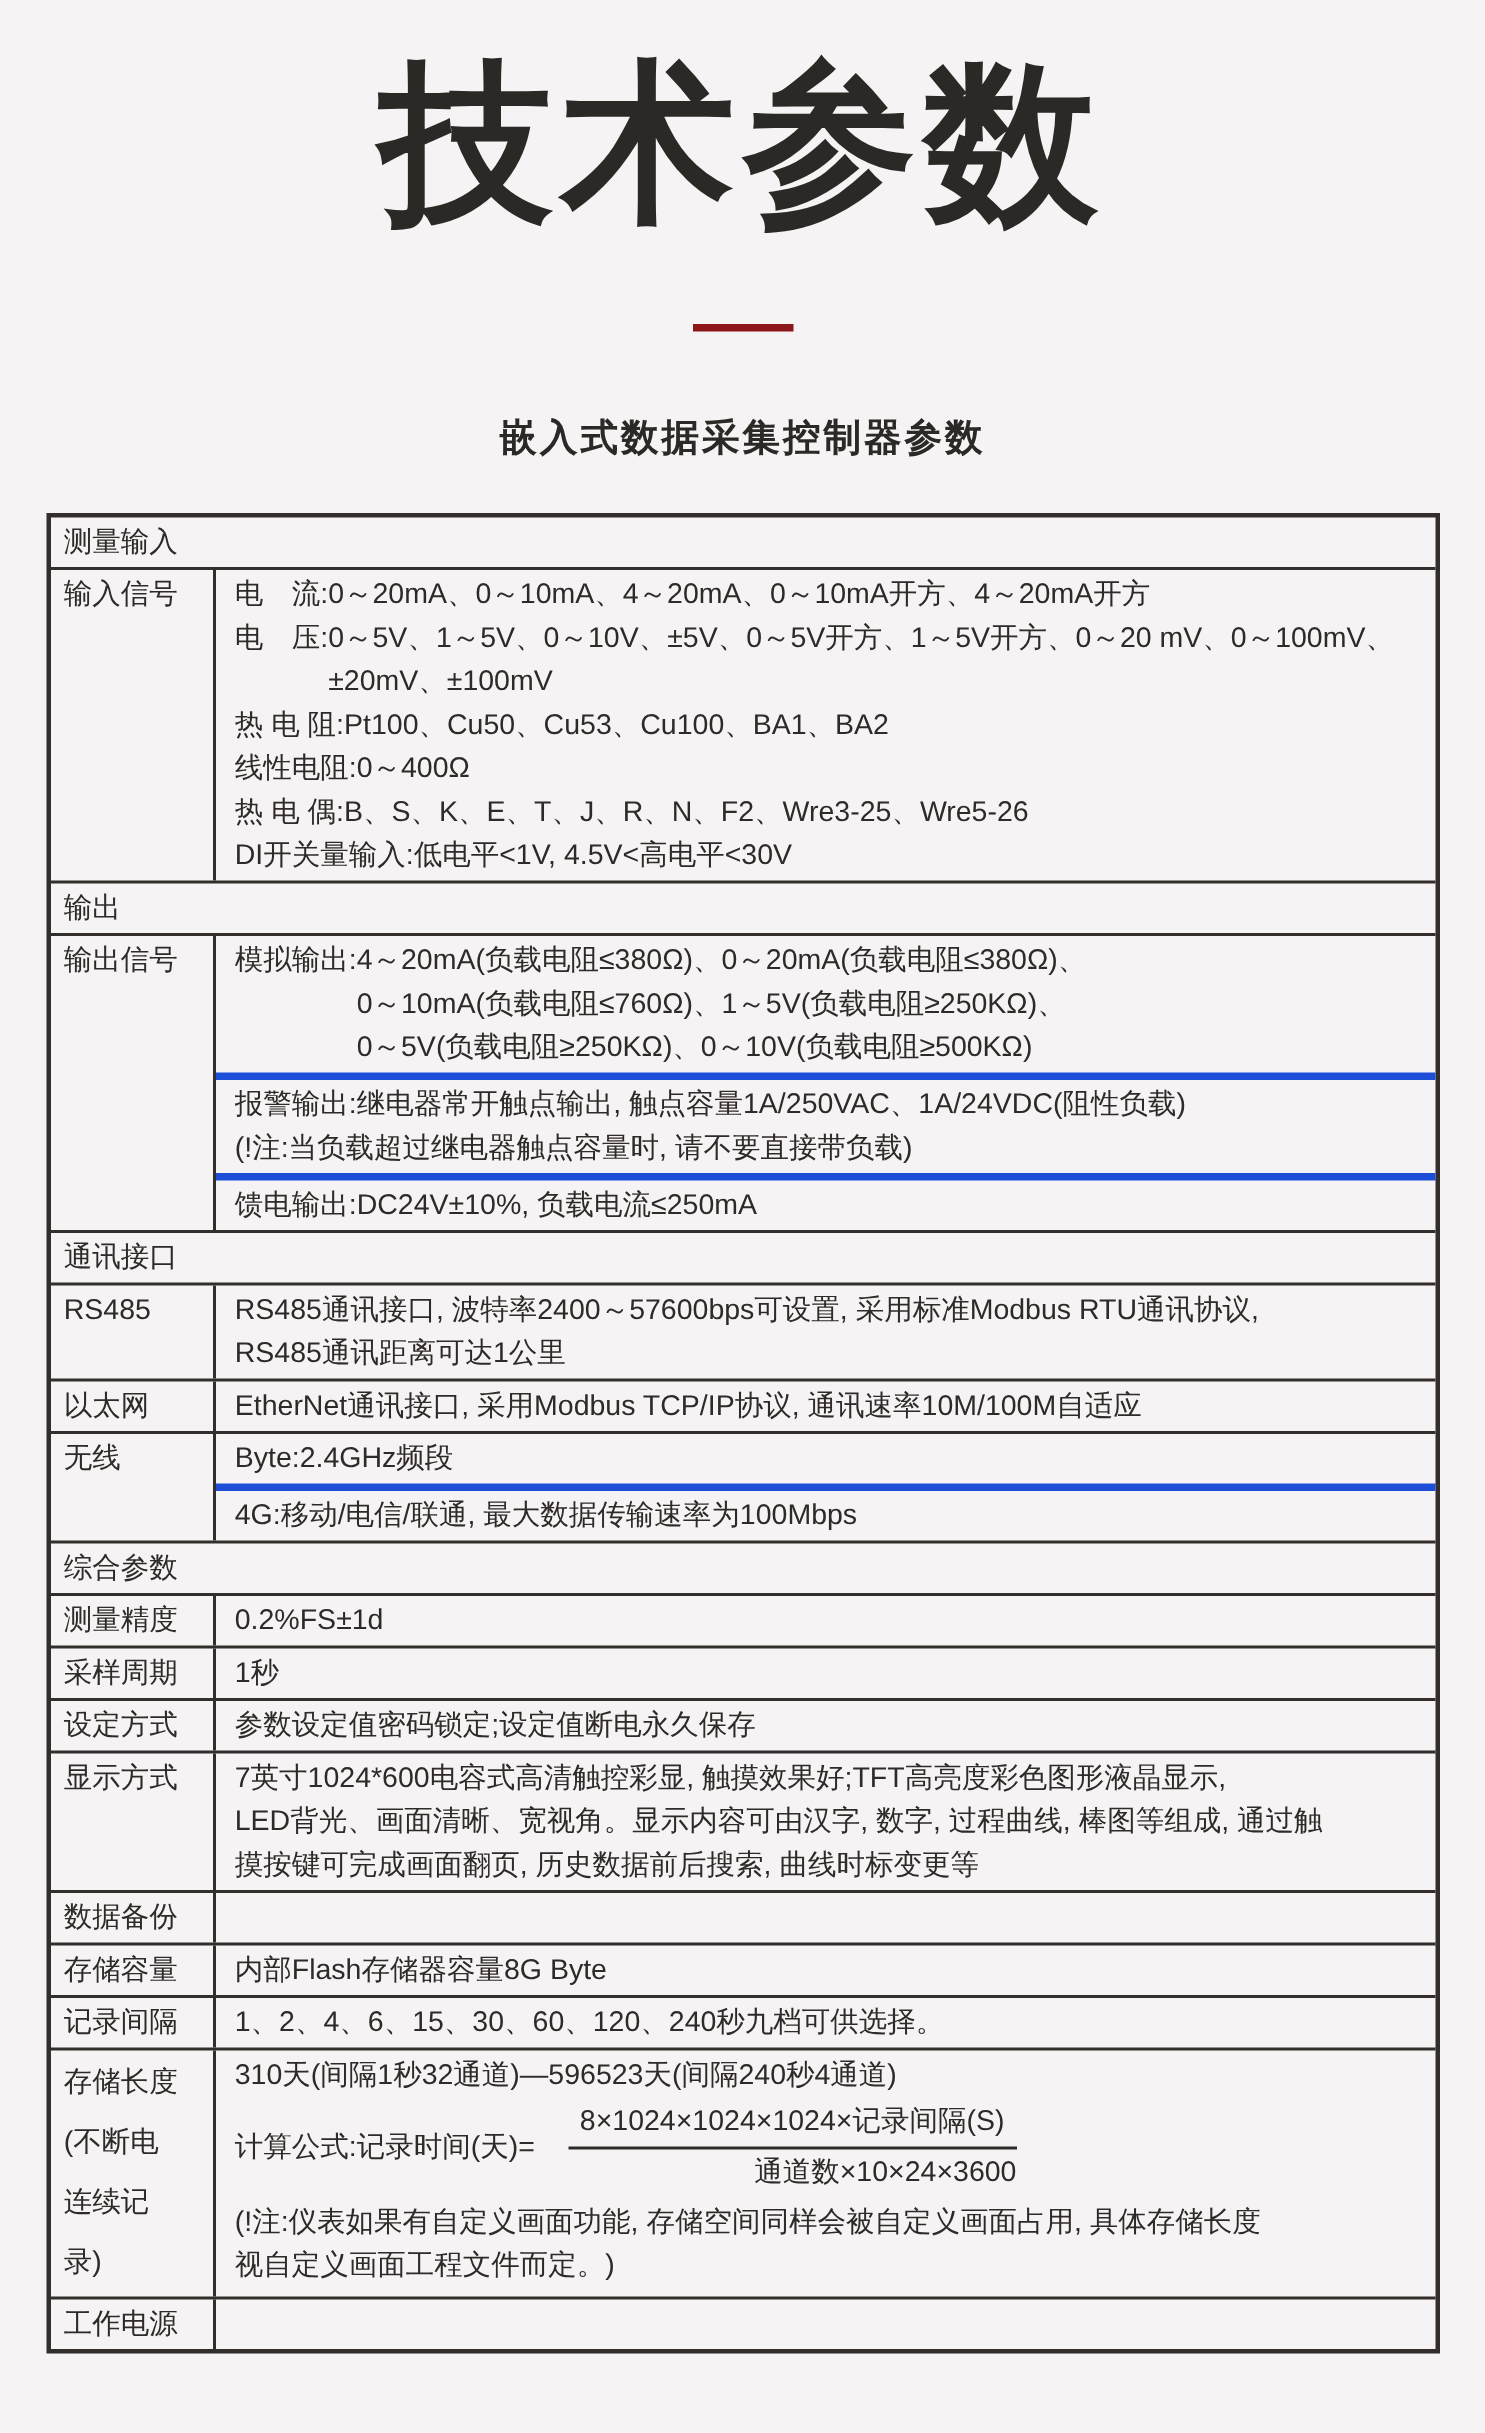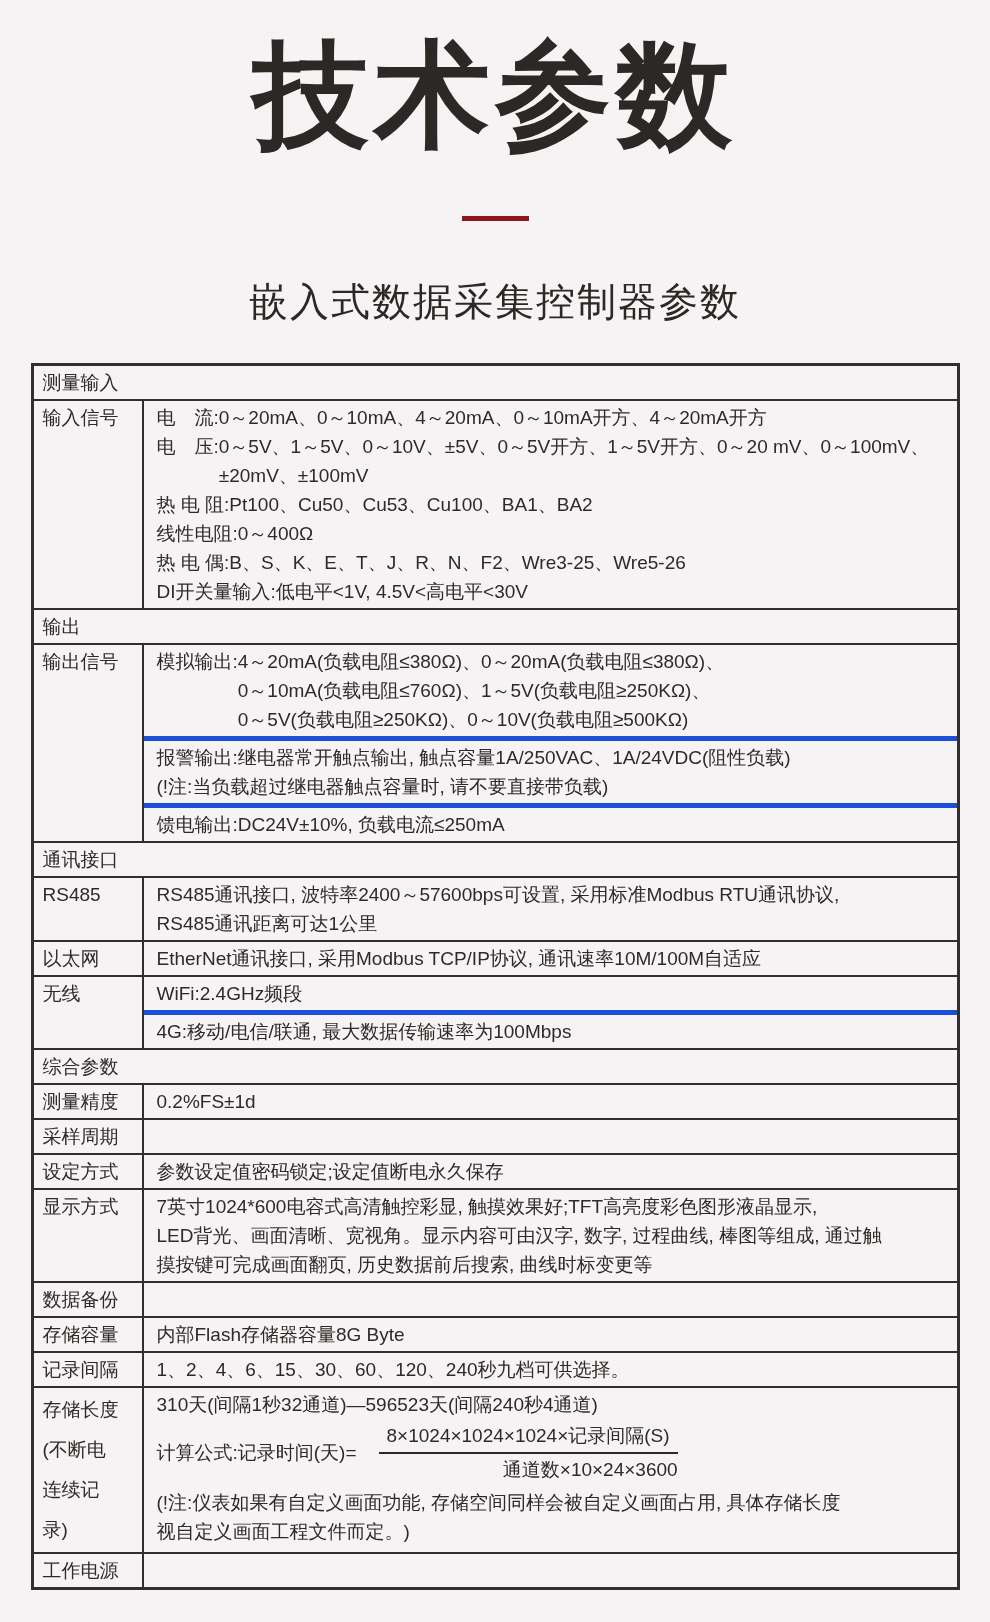--- a/index.html
+++ b/index.html
@@ -20,22 +20,22 @@
     letter-spacing: 5px;
     color: #2c2826;
   }
   .red-line {
     width: 67px; height: 5px;
     background: #8d161b;
     margin: 50px auto 0;
   }
   .page-subtitle {
     text-align: center;
-    font-size: 39px;
-    font-weight: 400;
+    font-size: 25px;
+    font-weight: 700;
     letter-spacing: 2px;
     margin-top: 54px;
     color: #2c2826;
   }
 
   .spec-table {
     width: 929px;
     margin: 34px auto 0;
     border: 3px solid #332e2b;
     font-size: 19px;
@@ -141,41 +141,46 @@
             <div class="line">EtherNet通讯接口, 采用Modbus TCP/IP协议, 通讯速率10M/100M自适应</div>
           </div>
         </div>
       </div>
       <div class="trow">
         <div class="tlabel">
           <div>无线</div>
         </div>
         <div class="tcontent">
           <div class="block">
-            <div class="line">WiFi:2.4GHz频段</div>
+            <div class="line">Byte:2.4GHz频段</div>
           </div>
           <div class="block">
             <div class="line">4G:移动/电信/联通, 最大数据传输速率为100Mbps</div>
           </div>
         </div>
       </div>
       <div class="trow section-row"><span>综合参数</span></div>
       <div class="trow">
         <div class="tlabel">
           <div>测量精度</div>
         </div>
         <div class="tcontent">
           <div class="block">
             <div class="line">0.2%FS±1d</div>
           </div>
         </div>
       </div>
       <div class="trow">
         <div class="tlabel">
           <div>采样周期</div>
+        </div>
+        <div class="tcontent">
+          <div class="block">
+            <div class="line">1秒</div>
+          </div>
         </div>
       </div>
       <div class="trow">
         <div class="tlabel">
           <div>设定方式</div>
         </div>
         <div class="tcontent">
           <div class="block">
             <div class="line">参数设定值密码锁定;设定值断电永久保存</div>
           </div>

